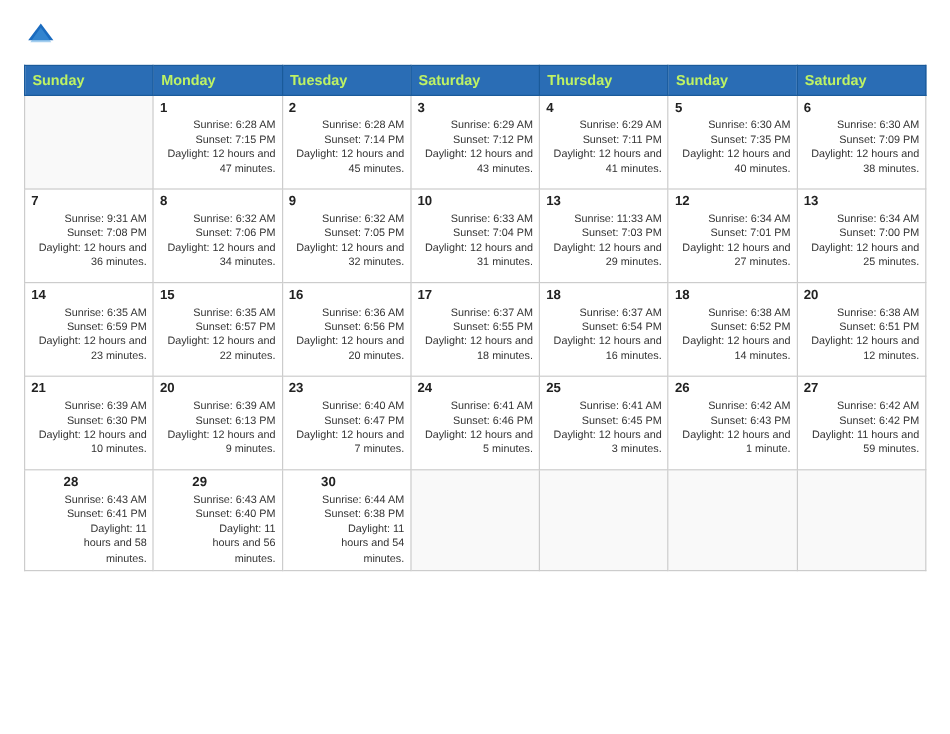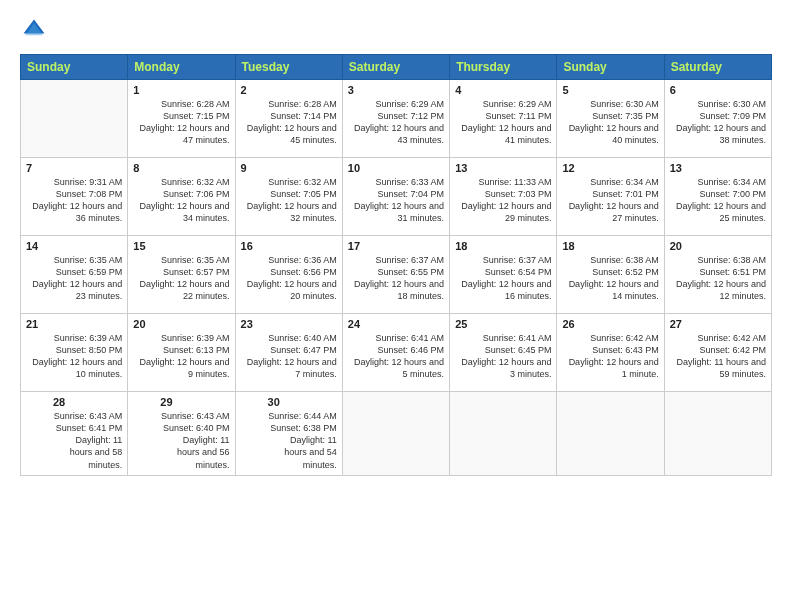--- a/index.html
+++ b/index.html
@@ -265,21 +265,21 @@
             <div class="day-info">Sunrise: 6:38 AM
 Sunset: 6:51 PM
 Daylight: 12 hours
 and 12 minutes.</div>
           </td>
         </tr>
         <tr>
           <td>
             <span class="day-num">21</span>
             <div class="day-info">Sunrise: 6:39 AM
-Sunset: 8:50 PM
+Sunset: 6:30 PM
 Daylight: 12 hours
 and 10 minutes.</div>
           </td>
           <td>
             <span class="day-num">20</span>
             <div class="day-info">Sunrise: 6:39 AM
 Sunset: 6:13 PM
 Daylight: 12 hours
 and 9 minutes.</div>
           </td>

